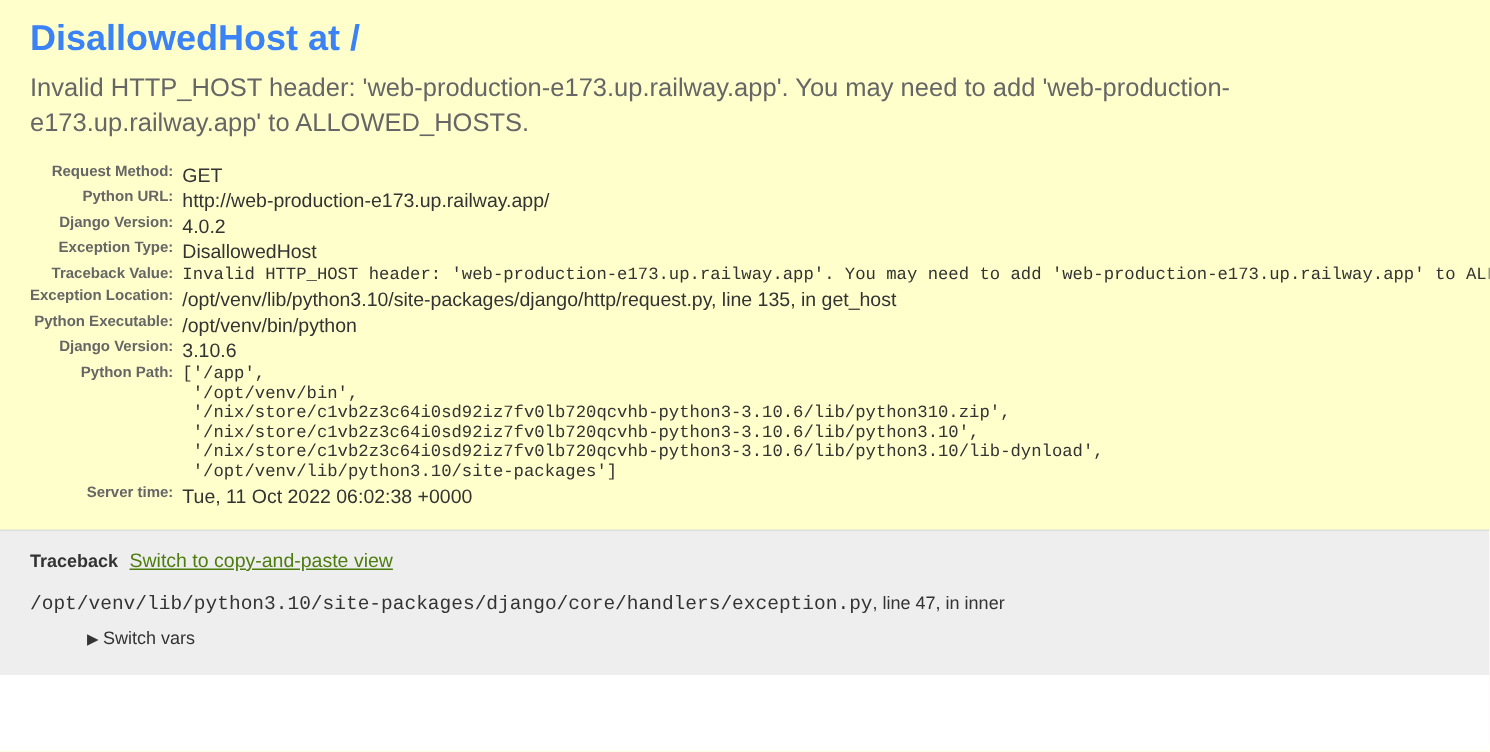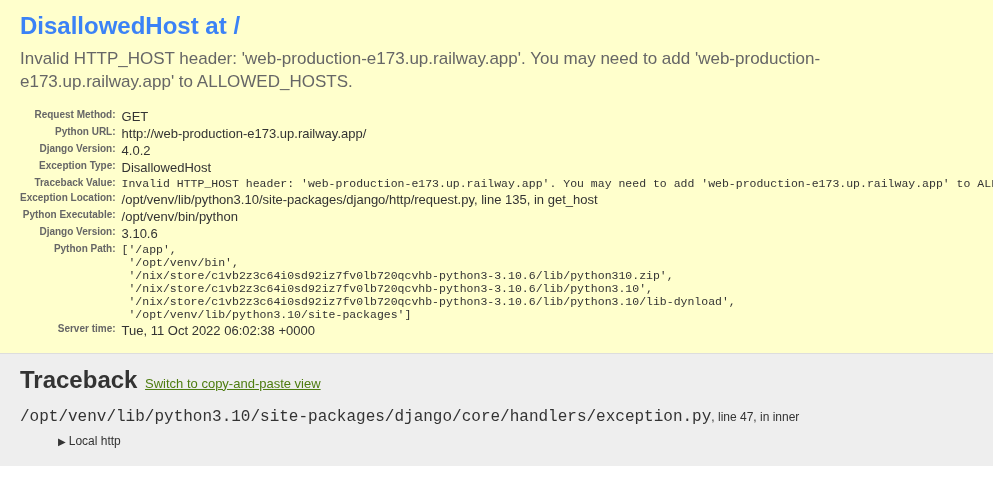--- a/index.html
+++ b/index.html
@@ -47,21 +47,21 @@
       font-size: 11.5px;
       white-space: pre;
       color: #333;
     }
     
     #traceback {
       background: #eee;
       padding: 12px 20px 18px 20px;
     }
     #traceback h2 {
-      font-size: 24px;
+      font-size: 12px;
       font-weight: bold;
       color: #333;
       display: inline;
     }
     #traceback .switch-link {
       font-size: 13px;
       color: #4d7c0f;
       text-decoration: underline;
       margin-left: 4px;
     }
@@ -69,21 +69,21 @@
     .frame {
       margin-top: 14px;
     }
     .frame .location {
       font-size: 12px;
       color: #333;
       margin-bottom: 8px;
     }
     .frame .location .path {
       font-family: Consolas, "Courier New", monospace;
-      font-size: 16px;
+      font-size: 13px;
     }
     
     .context-line {
       background: #ccc;
       padding: 4px 10px;
       margin: 6px 0 10px 34px;
       font-family: Consolas, "Courier New", monospace;
       font-size: 11.5px;
       white-space: pre;
       color: #333;
@@ -169,16 +169,16 @@
 
 <div id="traceback">
   <h2>Traceback</h2>
   <a href="#" class="switch-link">Switch to copy-and-paste view</a>
   
   <div class="frame">
     <div class="location">
       <span class="path">/opt/venv/lib/python3.10/site-packages/django/core/handlers/exception.py</span><span>, line 47, in inner</span>
     </div>
     <div class="local-vars">
-      <span class="tri">▶</span><span>Local http</span>
+      <span class="tri">▶</span><span>Switch vars</span>
     </div>
   </div>
 </div>
 
 </body></html>

